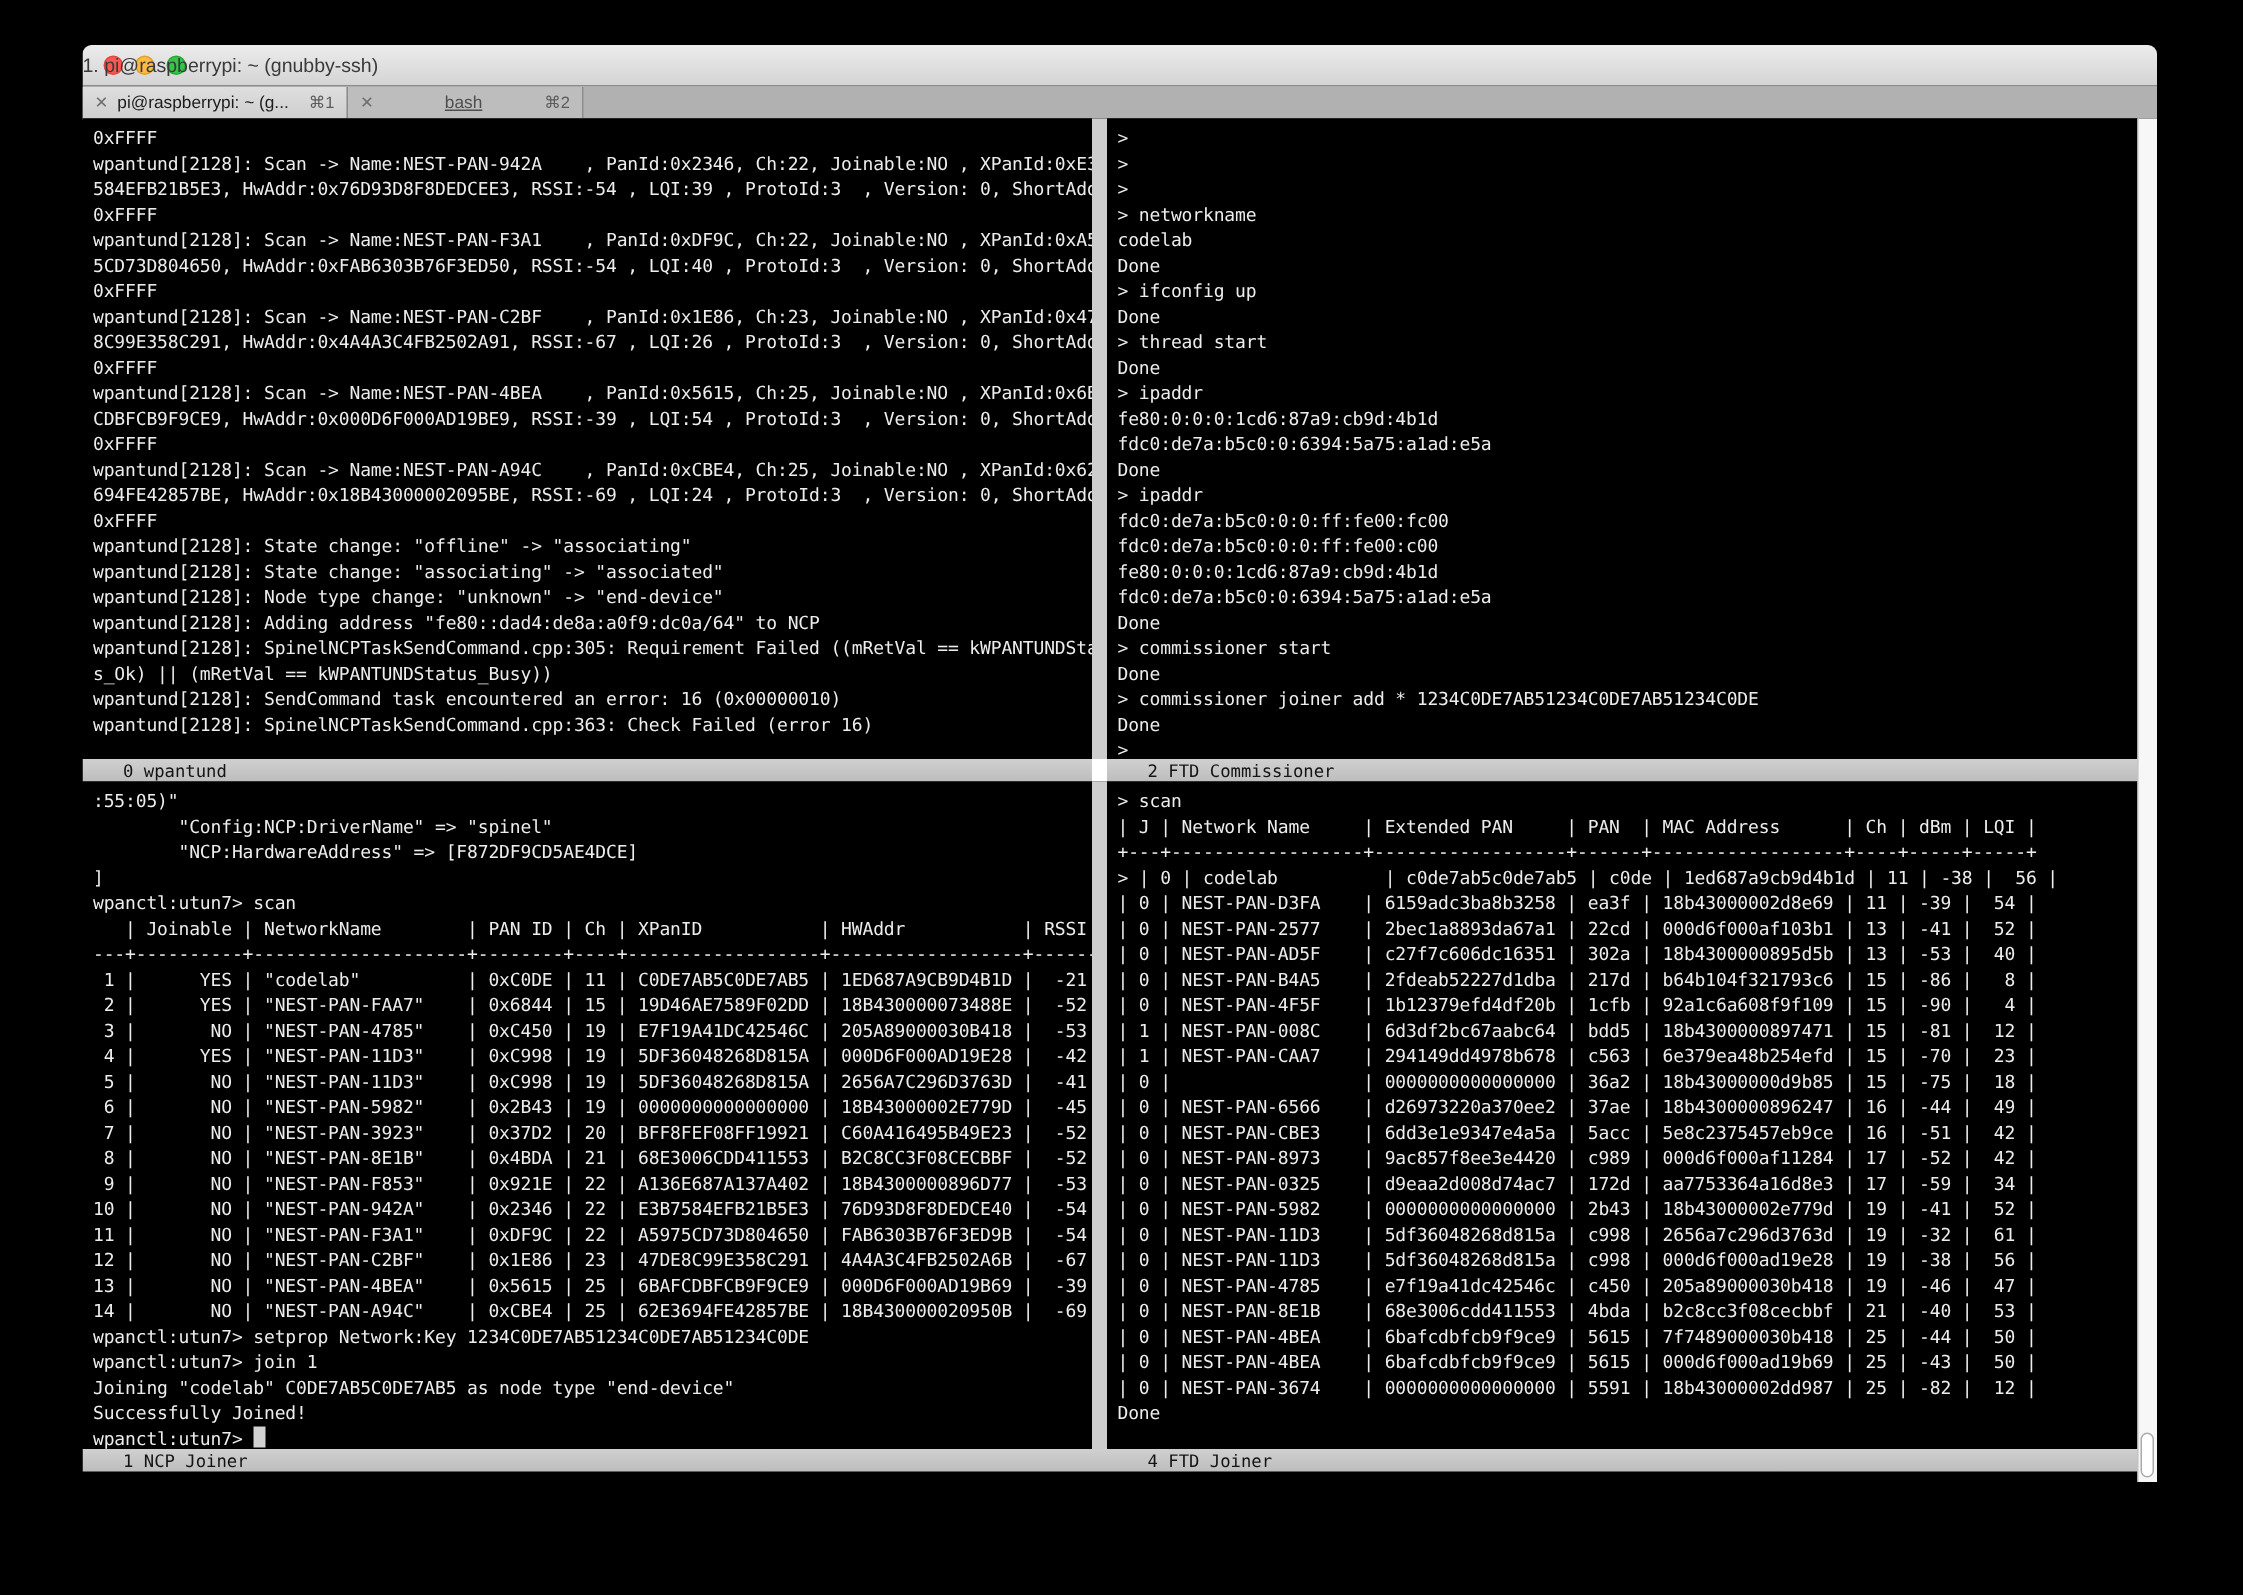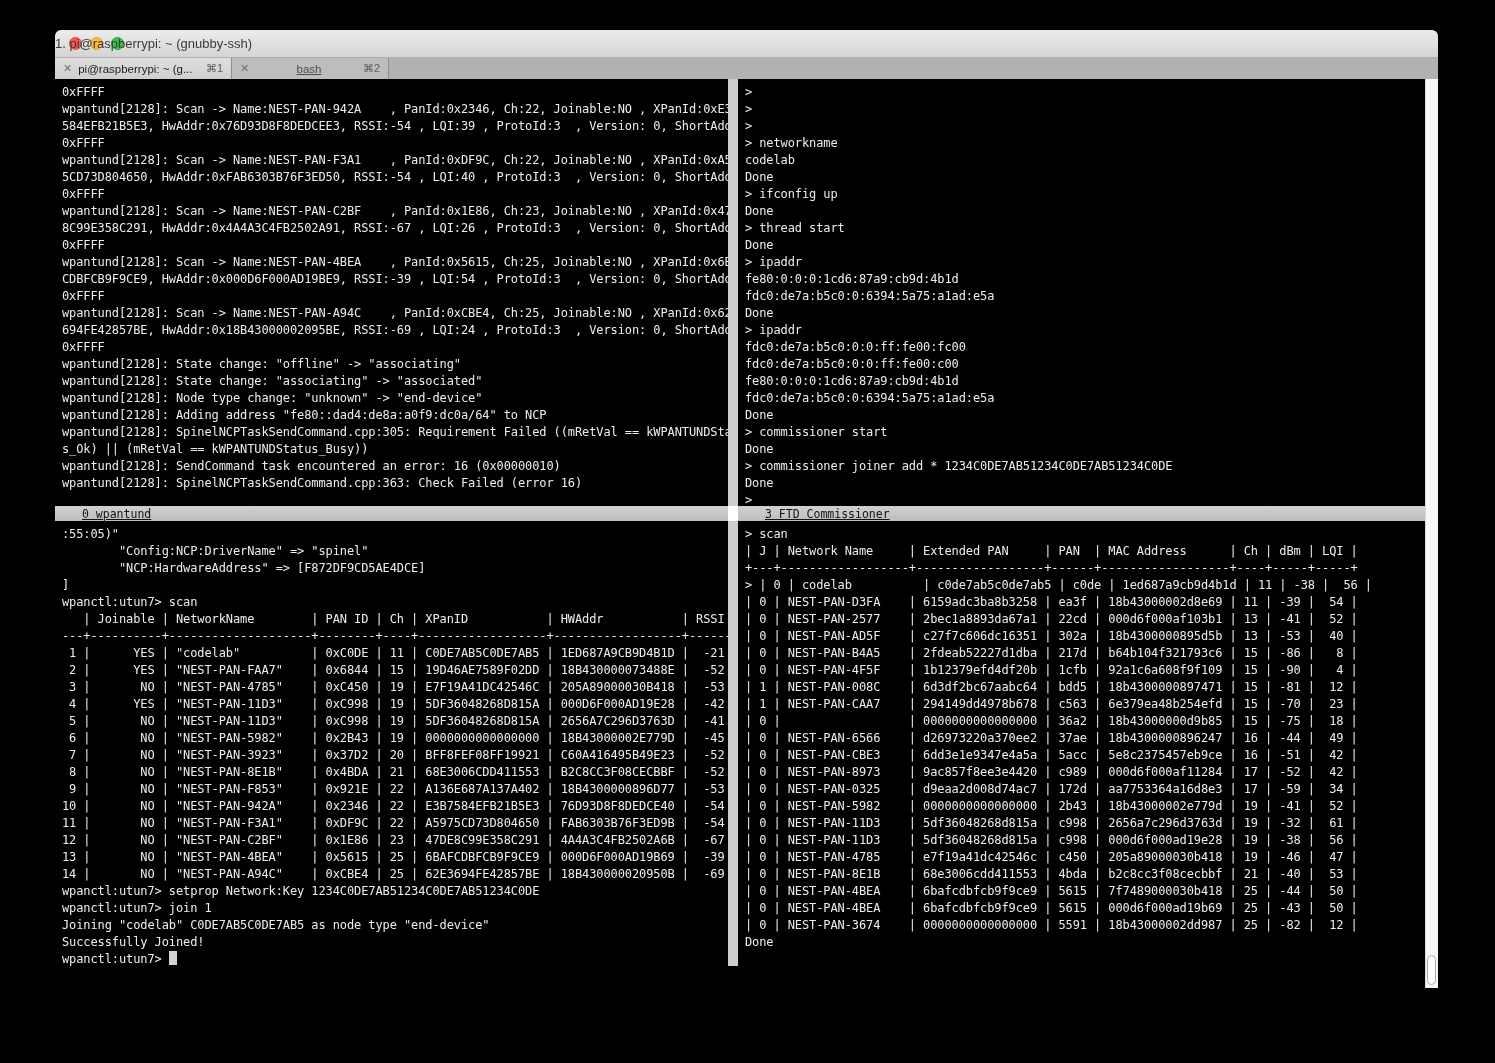--- a/index.html
+++ b/index.html
@@ -29,21 +29,21 @@
         grid-template-rows:427px 15px 445px 15px 1fr;}
   .pane{position:relative;background:#000;overflow:hidden;}
   .pane pre{margin:0;padding:5px 0 0 7px;font-family:"DejaVu Sans Mono",monospace;font-size:12px;line-height:17px;letter-spacing:-0.1px;color:#ededed;white-space:pre;}
   .p-tl{grid-column:1;grid-row:1;}
   .p-tr{grid-column:3;grid-row:1;}
   .p-bl{grid-column:1;grid-row:3;}
   .p-br{grid-column:3;grid-row:3;}
   .vdiv{background:#cdcdcd;}
   .vd-top{grid-column:2;grid-row:1;}
   .vd-bot{grid-column:2;grid-row:3;}
-  .bar{background:linear-gradient(#d0d0d0,#bdbdbd);display:flex;align-items:center;font-family:"DejaVu Sans Mono",monospace;font-size:11.5px;color:#141414;overflow:hidden;text-decoration:underline;}
+  .bar{background:linear-gradient(#d0d0d0,#bdbdbd);display:flex;align-items:center;font-family:"DejaVu Sans Mono",monospace;font-size:11.5px;color:#141414;overflow:hidden;}
   .bar span{padding-left:27px;white-space:pre;}
   .bar-l{grid-column:1;grid-row:2;}
   .bar-gap{grid-column:2;grid-row:2;background:#ffffff;}
   .bar-r{grid-column:3;grid-row:2;}
   .bar-b{grid-column:1/4;grid-row:4;position:relative;}
   .bar-b .lbl2{position:absolute;left:683px;padding-left:27px;}
   
   .scrollbar{grid-column:4;grid-row:1/6;background:#f7f7f7;border-left:1px solid #d9d9d9;position:relative;box-sizing:border-box;}
   .thumb{position:absolute;left:1px;bottom:3px;width:9px;height:30px;border-radius:5px;background:#ffffff;border:1px solid #ababab;box-sizing:border-box;}
   
@@ -132,21 +132,21 @@
 &gt; commissioner joiner add * 1234C0DE7AB51234C0DE7AB51234C0DE
 Done
 &gt;</pre>
       </div>
 
       <div class="bar bar-l">
         <span>0 wpantund</span>
       </div>
       <div class="bar-gap"></div>
       <div class="bar bar-r">
-        <span>3 FTD Commissioner</span>
+        <span>2 FTD Commissioner</span>
       </div>
 
       <div class="pane p-bl">
         <pre>:55:05)"
         "Config:NCP:DriverName" =&gt; "spinel"
         "NCP:HardwareAddress" =&gt; [F872DF9CD5AE4DCE]
 ]
 wpanctl:utun7&gt; scan
    | Joinable | NetworkName        | PAN ID | Ch | XPanID           | HWAddr           | RSSI
 ---+----------+--------------------+--------+----+------------------+------------------+------
@@ -193,20 +193,24 @@
 | 0 | NEST-PAN-11D3    | 5df36048268d815a | c998 | 2656a7c296d3763d | 19 | -32 |  61 |
 | 0 | NEST-PAN-11D3    | 5df36048268d815a | c998 | 000d6f000ad19e28 | 19 | -38 |  56 |
 | 0 | NEST-PAN-4785    | e7f19a41dc42546c | c450 | 205a89000030b418 | 19 | -46 |  47 |
 | 0 | NEST-PAN-8E1B    | 68e3006cdd411553 | 4bda | b2c8cc3f08cecbbf | 21 | -40 |  53 |
 | 0 | NEST-PAN-4BEA    | 6bafcdbfcb9f9ce9 | 5615 | 7f7489000030b418 | 25 | -44 |  50 |
 | 0 | NEST-PAN-4BEA    | 6bafcdbfcb9f9ce9 | 5615 | 000d6f000ad19b69 | 25 | -43 |  50 |
 | 0 | NEST-PAN-3674    | 0000000000000000 | 5591 | 18b43000002dd987 | 25 | -82 |  12 |
 Done</pre>
       </div>
 
+      <div class="bar bar-b">
+        <span>1 NCP Joiner</span>
+        <span class="lbl2">4 FTD Joiner</span>
+      </div>
 
       <div class="scrollbar">
         <div class="thumb"></div>
       </div>
 
     </div>
   </div>
 </div>
 
 </body></html>

